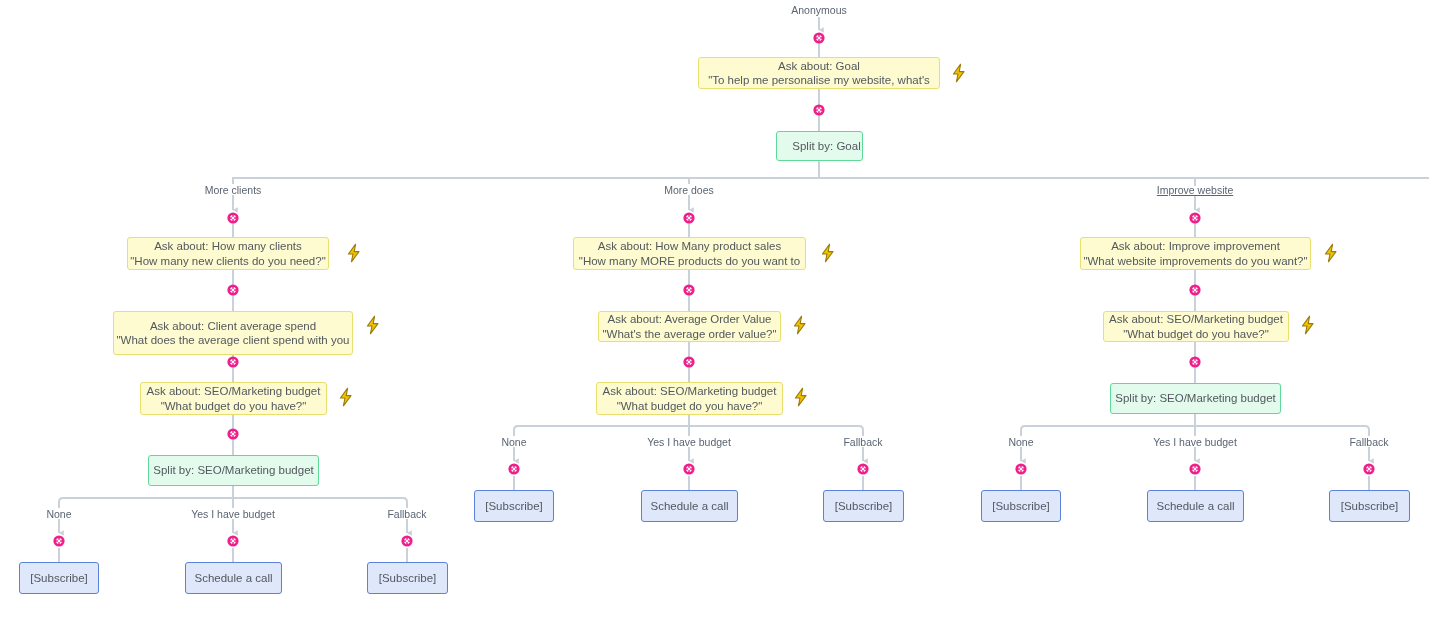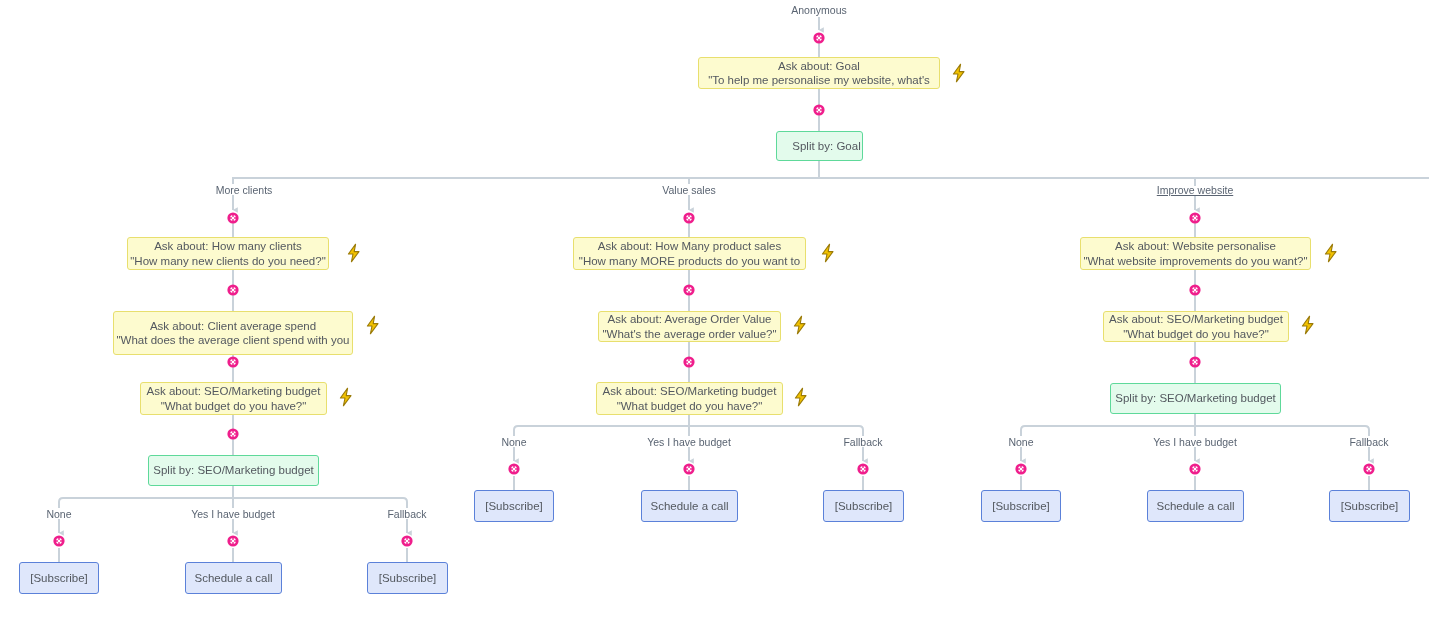--- a/index.html
+++ b/index.html
@@ -184,22 +184,22 @@
 
   <div class="node node-ask" style="left:698px; top:57px; width:242px; height:32px;">
     <span class="l1">Ask about: Goal</span>
     <span class="l2">"To help me personalise my website, what's</span>
   </div>
 
   <div class="node node-split" style="left:776px; top:131px; width:87px; height:30px;padding-left:24px;">
     <span>Split by: Goal</span>
   </div>
 
-  <div class="edge-label" style="left:244px; top:185px;">More clients</div>
-  <div class="edge-label" style="left:689px; top:185px;">Value sales</div>
+  <div class="edge-label" style="left:233px; top:185px;">More clients</div>
+  <div class="edge-label" style="left:689px; top:185px;">More does</div>
   <div class="edge-label" style="left:1195px; top:185px;text-decoration:underline;">Improve website</div>
 
   <div class="node node-ask" style="left:127px; top:237px; width:202px; height:33px;">
     <span class="l1">Ask about: How many clients</span>
     <span class="l2">"How many new clients do you need?"</span>
   </div>
 
   <div class="node node-ask" style="left:113px; top:311px; width:240px; height:44px;">
     <span class="l1">Ask about: Client average spend</span>
     <span class="l2">"What does the average client spend with you</span>
@@ -251,21 +251,21 @@
     <span>[Subscribe]</span>
   </div>
   <div class="node node-action" style="left:641px; top:490px; width:97px; height:32px;">
     <span>Schedule a call</span>
   </div>
   <div class="node node-action" style="left:823px; top:490px; width:81px; height:32px;">
     <span>[Subscribe]</span>
   </div>
 
   <div class="node node-ask" style="left:1080px; top:237px; width:231px; height:33px;">
-    <span class="l1">Ask about: Website personalise</span>
+    <span class="l1">Ask about: Improve improvement</span>
     <span class="l2">"What website improvements do you want?"</span>
   </div>
 
   <div class="node node-ask" style="left:1103px; top:311px; width:186px; height:31px;">
     <span class="l1">Ask about: SEO/Marketing budget</span>
     <span class="l2">"What budget do you have?"</span>
   </div>
 
   <div class="node node-split" style="left:1110px; top:383px; width:171px; height:31px;">
     <span>Split by: SEO/Marketing budget</span>

